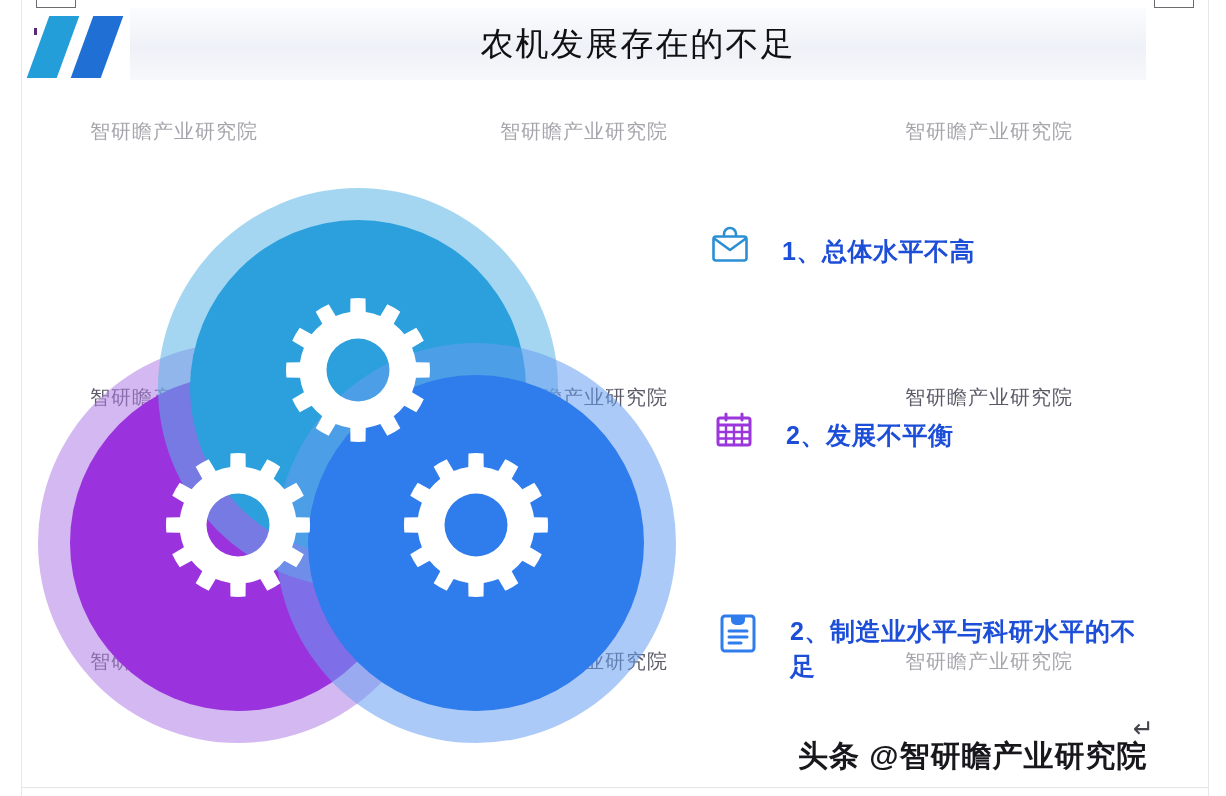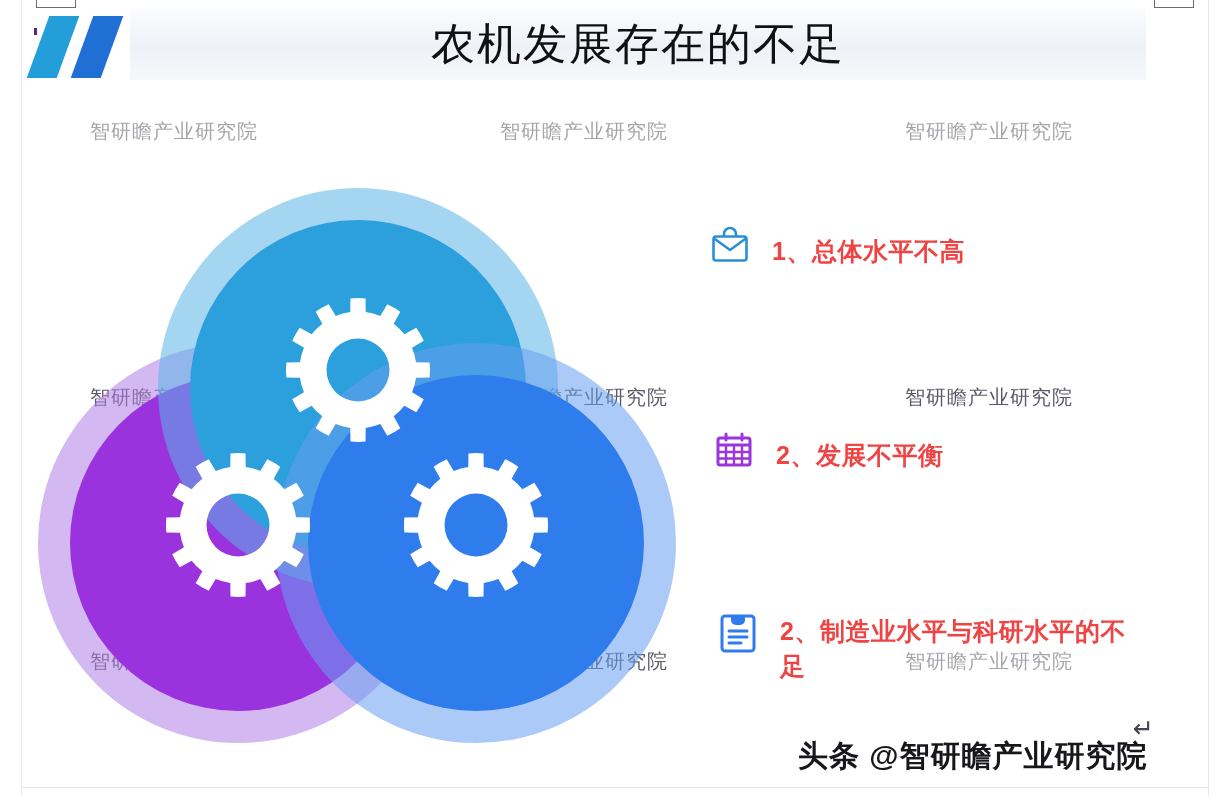--- a/index.html
+++ b/index.html
@@ -65,21 +65,21 @@
     width: 1016px; height: 72px;
     background: linear-gradient(180deg, #fbfcfe 0%, #eef1f7 55%, #f7f8fb 100%);
   }
   .page-title {
     position: absolute;
     left: 130px; top: 8px;
     width: 1016px; height: 72px;
     display: flex;
     align-items: center;
     justify-content: center;
-    font-size: 44px;
+    font-size: 33px;
     letter-spacing: 2px;
     color: #111114;
     font-weight: 400;
     white-space: nowrap;
   }
 
   
   .logo {
     position: absolute;
     left: 32px; top: 16px;
@@ -145,37 +145,37 @@
   .gear-left  { left: 125px; top: 262px; }
   .gear-right { left: 363px; top: 262px; }
 
   
   .list-item {
     position: absolute;
     display: flex;
     align-items: flex-start;
   }
   .li-1 { left: 706px; top: 222px; }
-  .li-2 { left: 710px; top: 426px; }
+  .li-2 { left: 710px; top: 406px; }
   .li-3 { left: 714px; top: 608px; }
 
   .li-icon {
     flex: 0 0 auto;
     width: 48px; height: 50px;
     display: flex;
     align-items: center;
     justify-content: center;
   }
   .li-text {
     font-size: 25px;
-    color: #ef4444;
+    color: #1d4ed8;
     font-weight: 700;
     line-height: 1.38;
     letter-spacing: 0.5px;
-    margin-left: 18px;
+    margin-left: 28px;
     margin-top: 12px;
     max-width: 350px;
   }
   .li-3 .li-text { margin-top: 6px; }
 
   
   .footer-brand {
     position: absolute;
     left: 798px; top: 736px;
     font-size: 30px;

